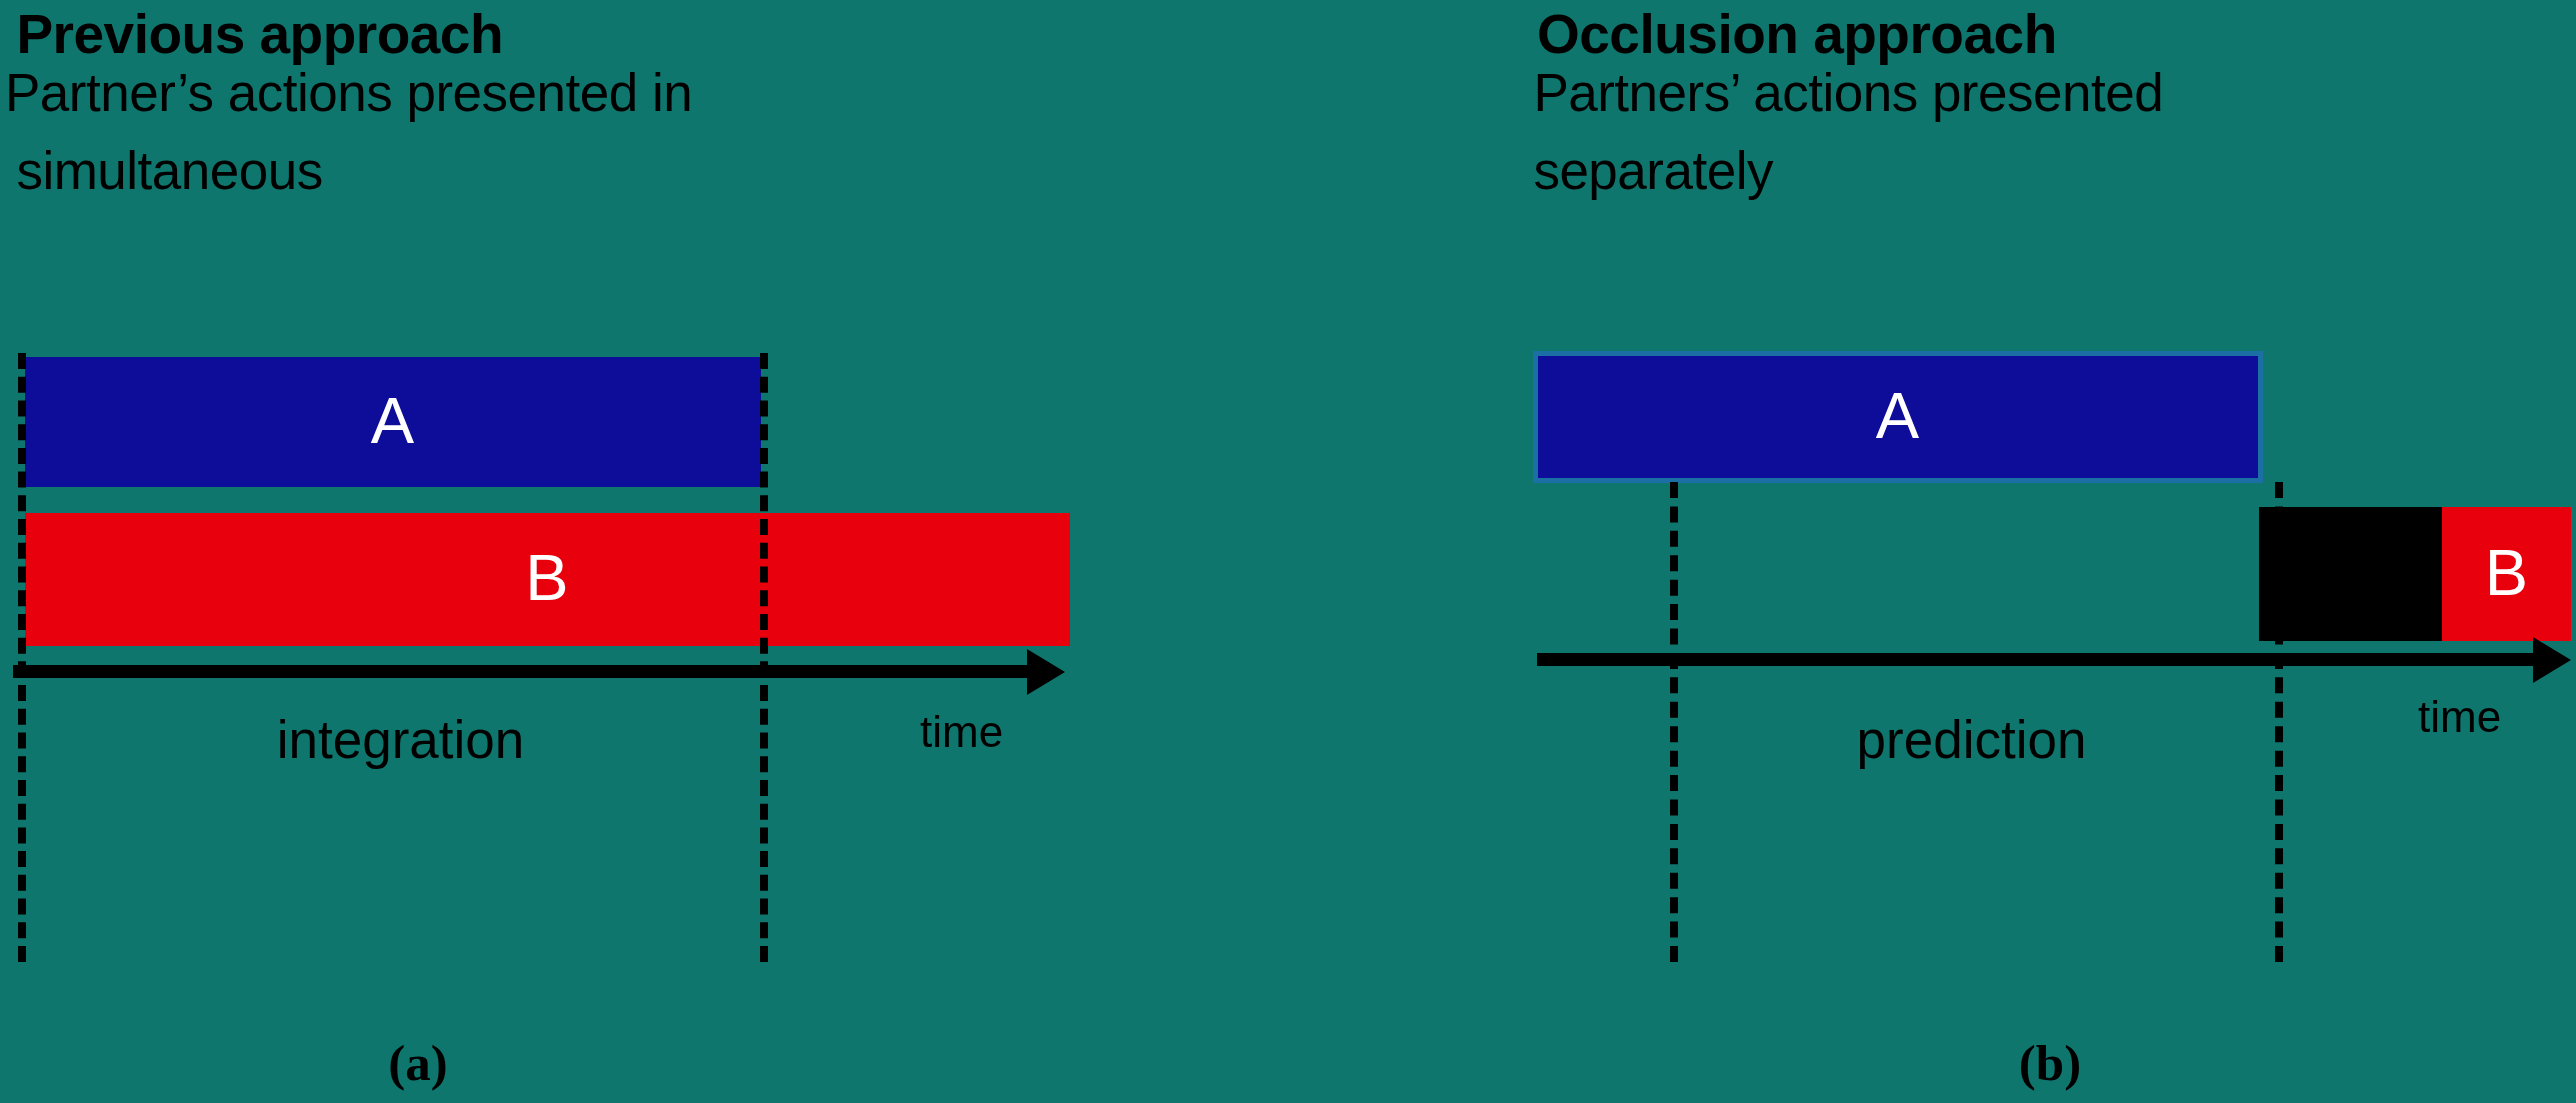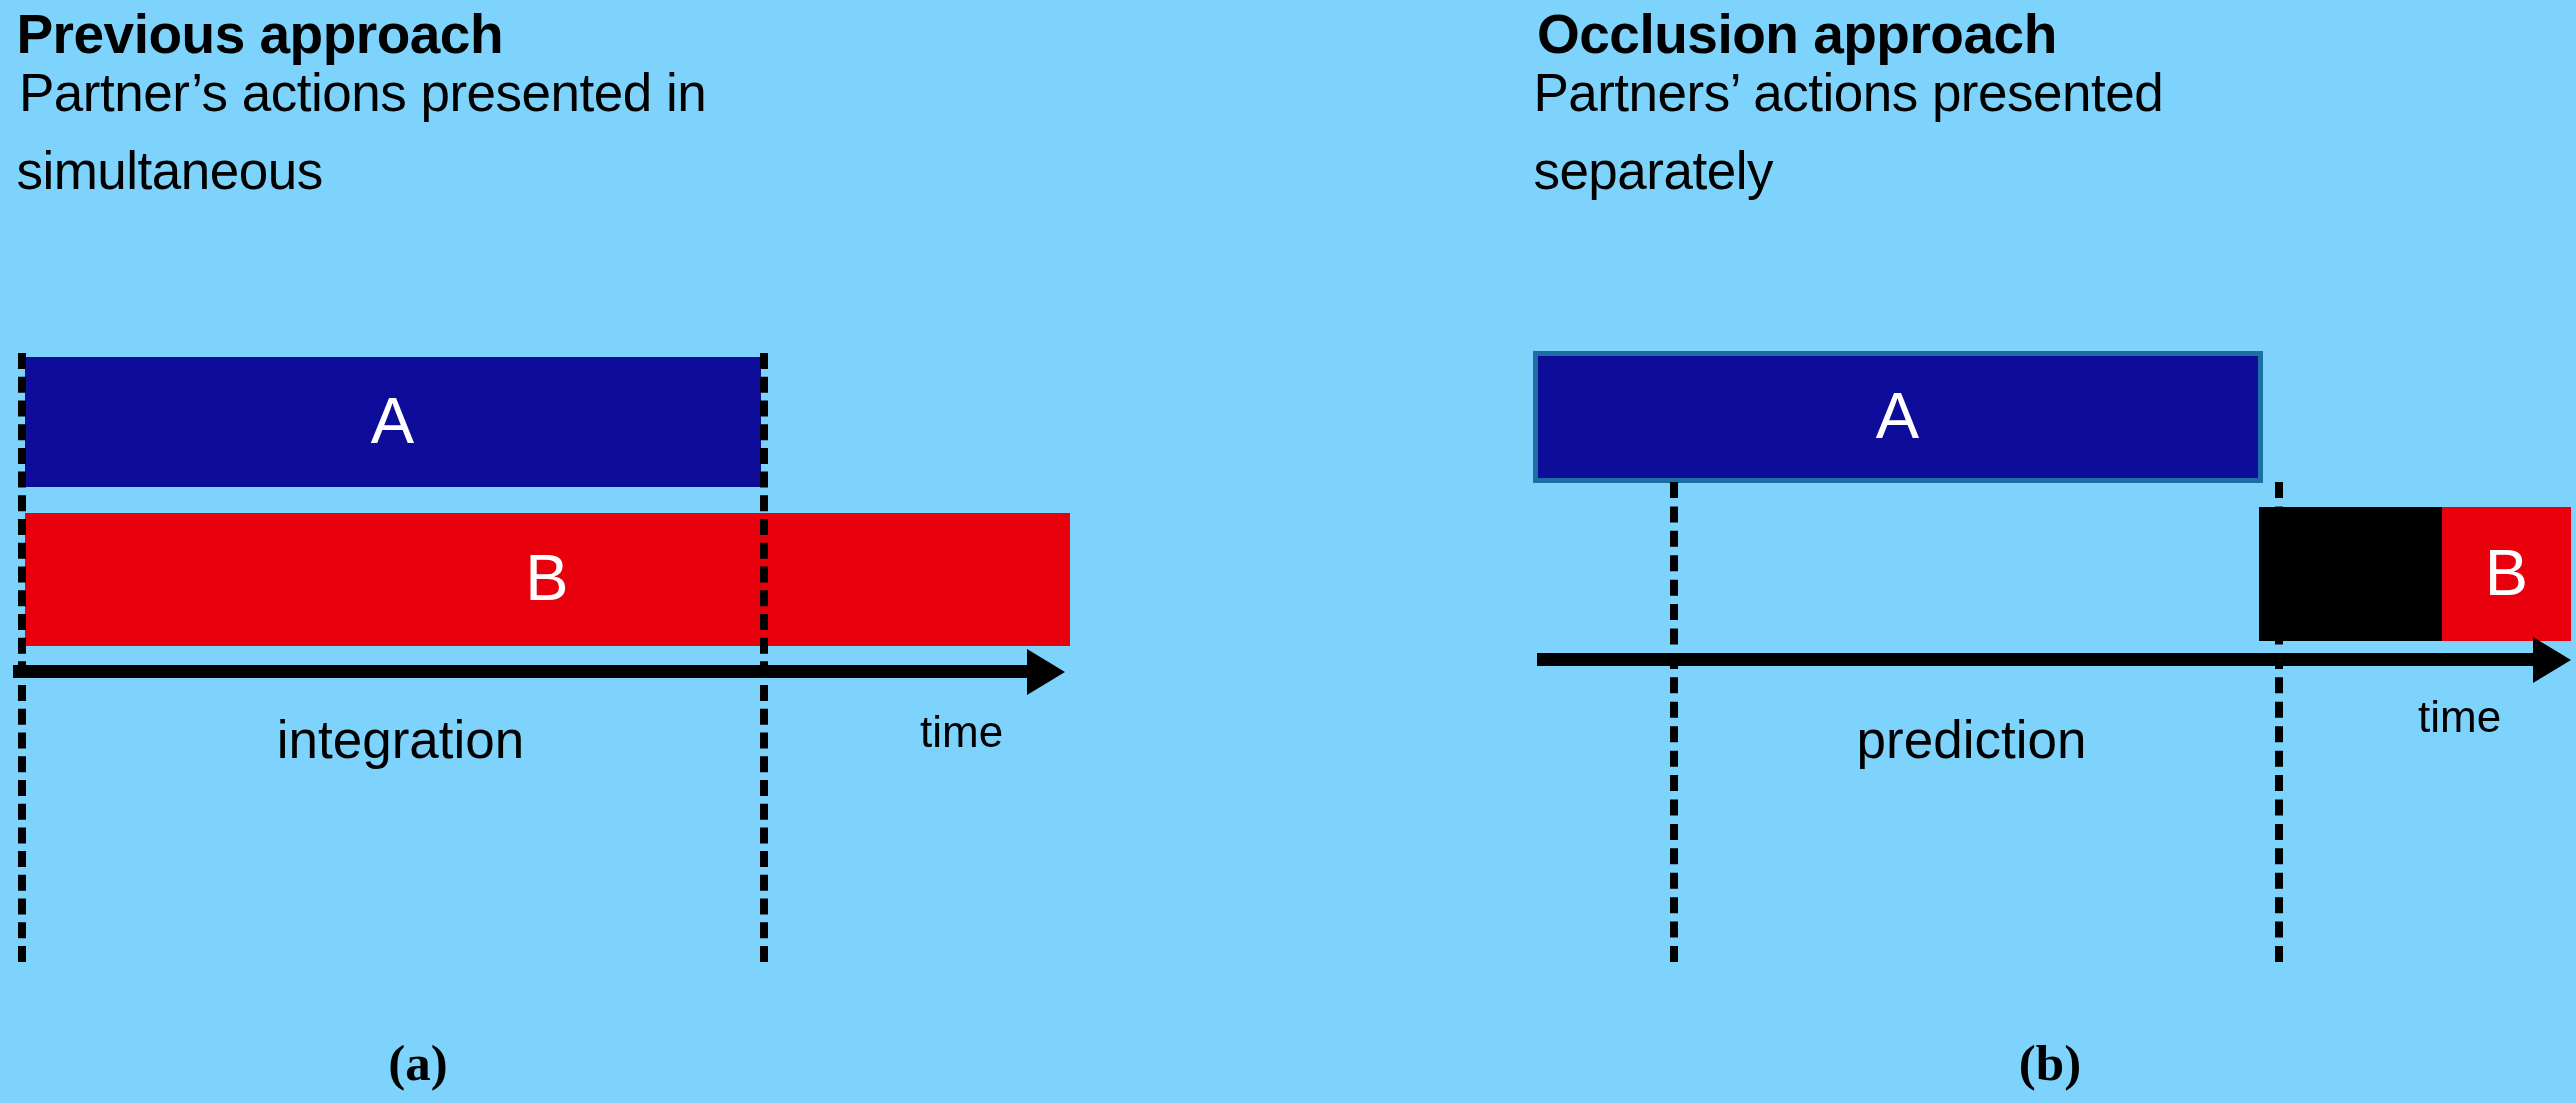--- a/index.html
+++ b/index.html
@@ -7,21 +7,21 @@
     padding: 0;
     background: #ffffff;
   }
   body {
     font-family: "Liberation Sans", sans-serif;
   }
   #canvas {
     position: relative;
     width: 2576px;
     height: 1103px;
-    background: #7dd3fc;
+    background: #0f766e;
     overflow: hidden;
   }
   .panel {
     position: absolute;
     top: 0;
     height: 1103px;
   }
   .panel-left  { left: 0px;    width: 1290px; }
   .panel-right { left: 1508px; width: 1068px; }
 
@@ -116,21 +116,21 @@
 </style>
 </head>
 <body>
 
 <div id="canvas">
 
   <div class="panel panel-left">
 
     <div class="hdr hdr-title" style="left:16.4px;">Previous approach</div>
 
-    <div class="hdr hdr-sub hdr-sub1" style="left:19px;">Partner’s actions presented in</div>
+    <div class="hdr hdr-sub hdr-sub1" style="left:5px;">Partner’s actions presented in</div>
 
     <div class="hdr hdr-sub hdr-sub2" style="left:16.4px;">simultaneous</div>
 
     <div class="bar" style="left:24.5px; top:357px; width:736px; height:130px; background:#0D0D99;">
       <span class="bar-label">A</span>
     </div>
 
     <div class="bar" style="left:24.5px; top:513px; width:1045px; height:133px; background:#E8000D;">
       <span class="bar-label">B</span>
     </div>

